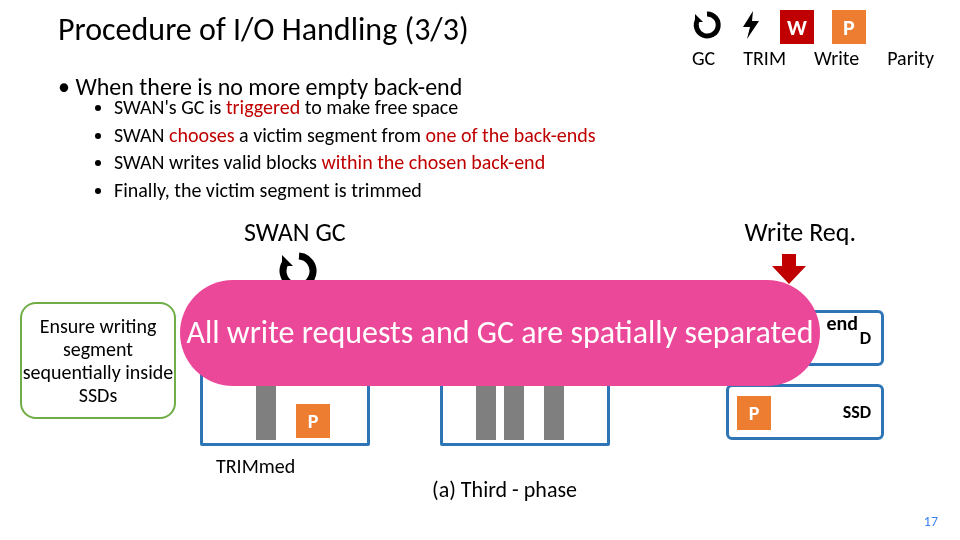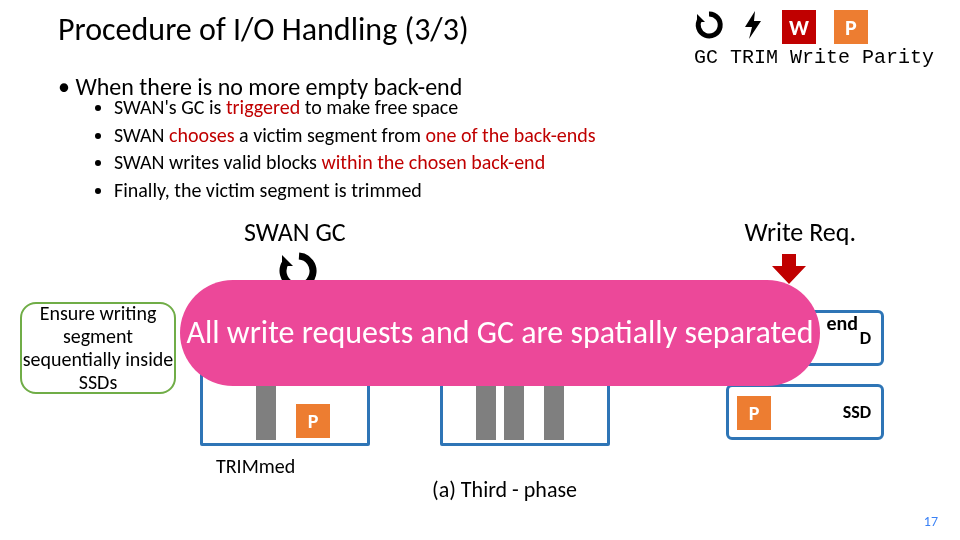--- a/index.html
+++ b/index.html
@@ -1,31 +1,31 @@
 <!DOCTYPE html>
 <html><head>
 <meta charset="utf-8">
 <style>
   * { box-sizing: border-box; margin: 0; padding: 0; }
   html, body { width: 960px; height: 540px; font-family: "Segoe UI", "Calibri", Arial, sans-serif; background: #fff; color: #000; }
   .slide { position: relative; width: 960px; height: 540px; overflow: hidden; }
   .title { position: absolute; left: 58px; top: 10px; font-size: 32px; font-weight: 400; }
   .legend { position: absolute; right: 26px; top: 10px; display: flex; flex-direction: column; align-items: flex-start; }
   .legend-row1 { display: flex; align-items: center; gap: 18px; }
-  .legend-row2 { display: flex; align-items: center; gap: 12px; margin-top: 2px; font-size: 20px; font-family: Liberation Mono, monospace; }
+  .legend-row2 { display: flex; align-items: center; gap: 28px; margin-top: 2px; font-size: 20px; }
   .tile { width: 34px; height: 34px; display: flex; align-items: center; justify-content: center; color: #fff; font-weight: 700; font-size: 22px; }
   .tile-w { background: #c00000; }
   .tile-p { background: #ed7d31; }
   .bullet-main { position: absolute; left: 58px; top: 72px; font-size: 24px; }
   .sub-bullets { position: absolute; left: 96px; top: 94px; font-size: 20px; line-height: 1.38; }
   .sub-bullets li { list-style: disc; margin-left: 18px; }
   .red { color: #c00000; }
   .swangc { position: absolute; left: 244px; top: 216px; font-size: 26px; }
   .writereq { position: absolute; right: 104px; top: 216px; font-size: 26px; }
-  .callout { position: absolute; left: 20px; top: 302px; width: 156px; height: 92px; border: 2px solid #70ad47; border-radius: 16px; display: flex; align-items: center; justify-content: flex-start; text-align: center; font-size: 20px; line-height: 1.15; background: #fff; z-index: 2; }
+  .callout { position: absolute; left: 20px; top: 302px; width: 156px; height: 117px; border: 2px solid #70ad47; border-radius: 16px; display: flex; align-items: center; justify-content: flex-start; text-align: center; font-size: 20px; line-height: 1.15; background: #fff; z-index: 2; }
   .trimmed { position: absolute; left: 216px; top: 454px; font-size: 20px; }
   .phase { position: absolute; left: 432px; top: 476px; font-size: 22px; }
   .pagenum { position: absolute; right: 22px; bottom: 10px; font-size: 14px; color: #3b82f6; }
   .backend-box { position: absolute; border: 3px solid #2e75b6; border-radius: 2px; background: #fff; }
   .ssd-stack { position: absolute; right: 76px; top: 298px; width: 168px; height: 148px; }
   .ssd { position: absolute; right: 0; width: 158px; height: 56px; border: 3px solid #2e75b6; border-radius: 6px; background: #fff; display: flex; align-items: center; justify-content: flex-end; padding-right: 10px; font-size: 18px; font-weight: 600; }
   .pbox { position: absolute; width: 34px; height: 34px; background: #ed7d31; color: #fff; font-weight: 700; display: flex; align-items: center; justify-content: center; font-size: 20px; }
   .seg { position: absolute; width: 20px; background: #7f7f7f; }
   .banner { position: absolute; left: 180px; top: 280px; width: 640px; height: 106px; background: #ec4899; border-radius: 53px; color: #fff; display: flex; align-items: center; justify-content: center; text-align: center; font-size: 32px; line-height: 1.15; z-index: 5; }
   .gcarrow { position: absolute; left: 276px; top: 250px; }

